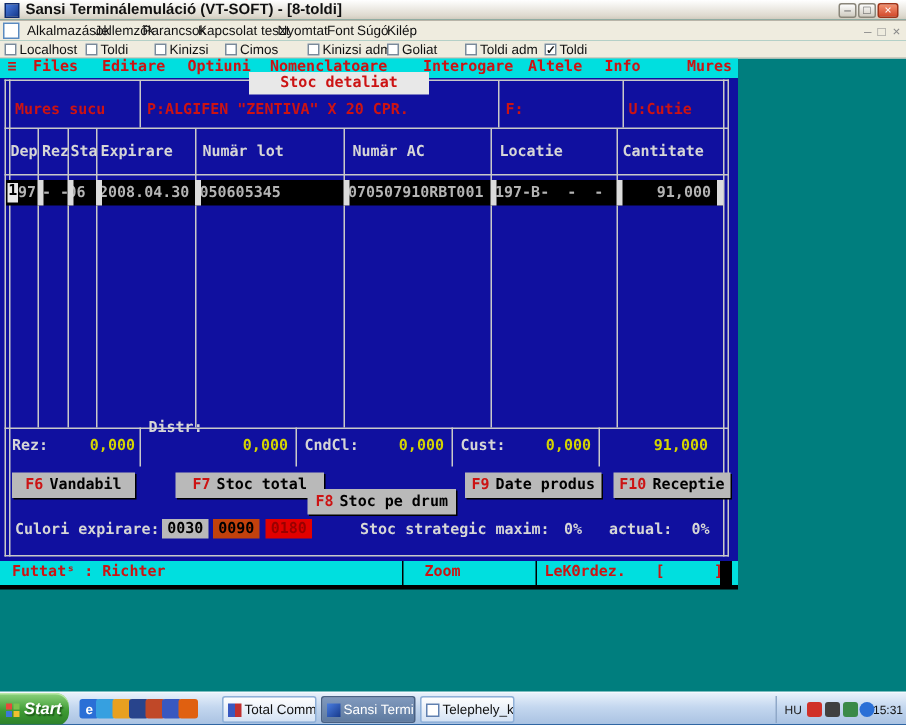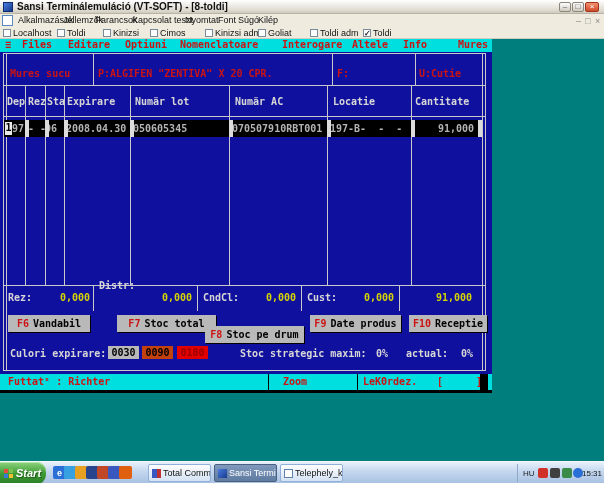--- a/index.html
+++ b/index.html
@@ -159,20 +159,23 @@
 
   <div class="screen">
 
     <div class="hl" style="left:3px;top:1px;width:483px;height:1px;"></div>
     <div class="hl" style="left:3px;top:318px;width:483px;height:1px;"></div>
     <div class="vl" style="left:3px;top:1px;width:1px;height:318px;"></div>
     <div class="vl" style="left:6px;top:1px;width:1px;height:318px;"></div>
     <div class="vl" style="left:482px;top:1px;width:1px;height:318px;"></div>
     <div class="vl" style="left:485px;top:1px;width:1px;height:318px;"></div>
 
+    <div class="popup">
+      <span class="tfont red">Stoc detaliat</span>
+    </div>
 
     <span class="t red" style="left:10px;top:16px;">Mures sucu</span>
     <span class="t red" style="left:98px;top:16px;">P:ALGIFEN "ZENTIVA" X 20 CPR.</span>
     <span class="t red" style="left:337px;top:16px;">F:</span>
     <span class="t red" style="left:419px;top:16px;">U:Cutie</span>
     <div class="vl" style="left:93px;top:2px;width:1px;height:31px;"></div>
     <div class="vl" style="left:332px;top:2px;width:1px;height:31px;"></div>
     <div class="vl" style="left:415px;top:2px;width:1px;height:31px;"></div>
     <div class="hl" style="left:3px;top:33px;width:483px;height:1px;"></div>
 

